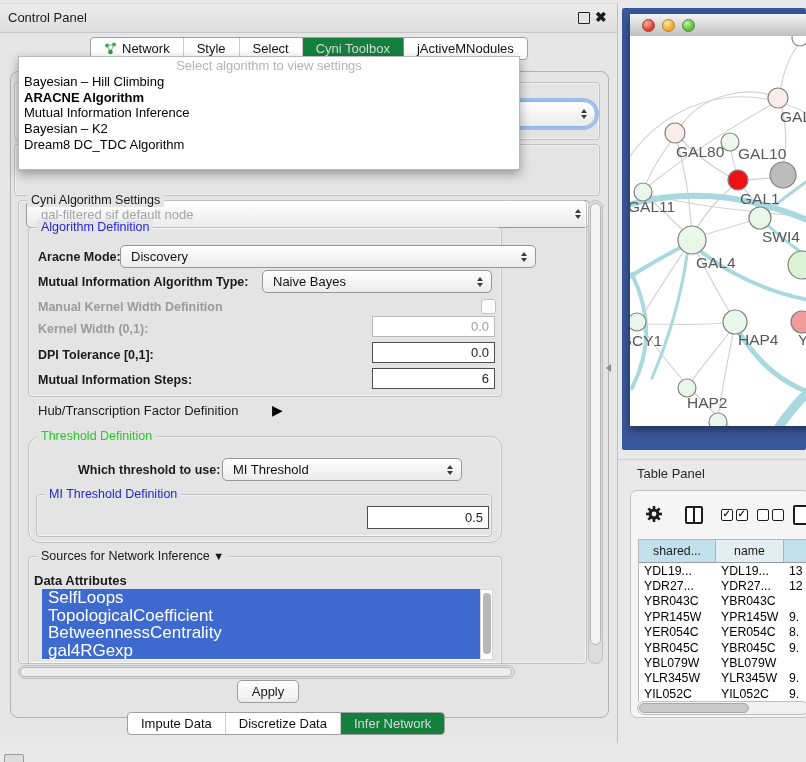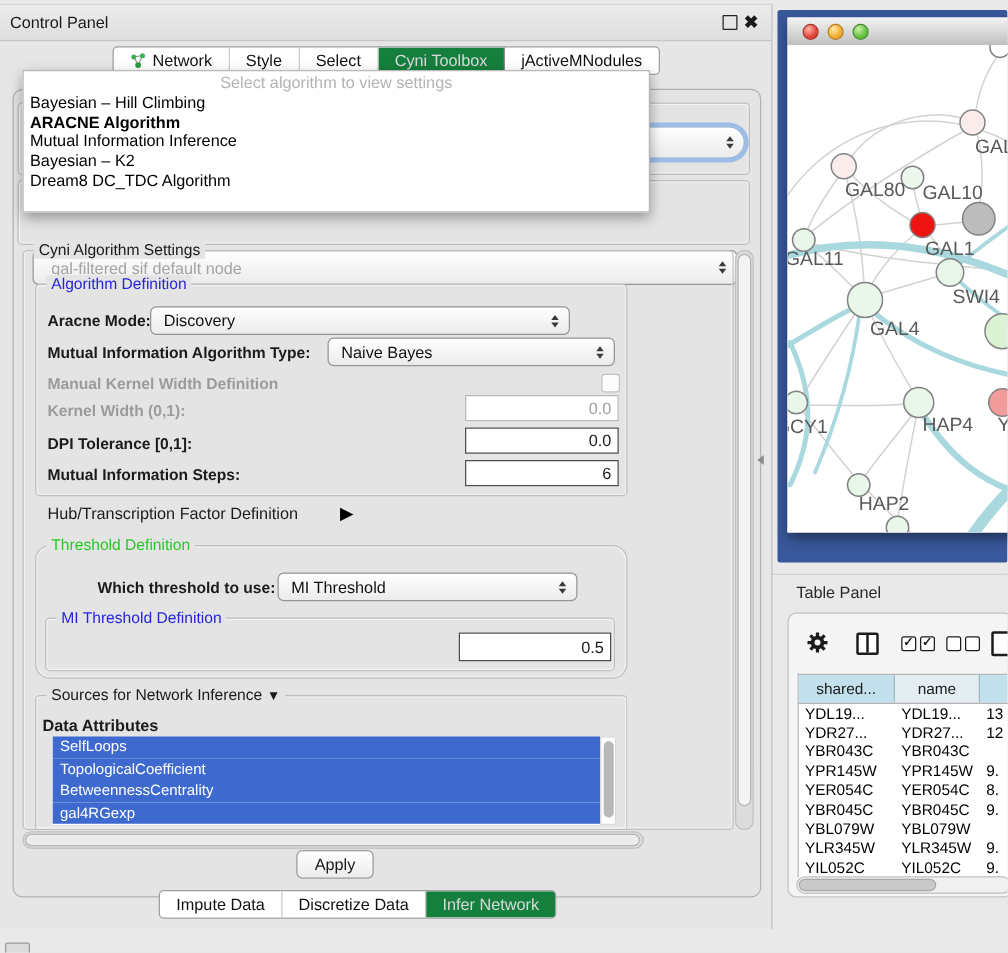--- a/index.html
+++ b/index.html
@@ -36,21 +36,21 @@
   
   .field{position:absolute;background:#fff;border:1.5px solid #4e4e4e;font-size:13px;display:flex;align-items:center;justify-content:flex-end;padding:0 5px;box-sizing:border-box;}
   .field.dis{border:1px solid #b9b9b9;color:#9e9e9e;}
   .checkbox{position:absolute;width:13px;height:13px;border:1px solid #c2c2c2;border-radius:3px;background:#fbfbfb;}
   
   #algo-popup{left:18px;top:56px;width:500px;height:112px;background:#fff;border:1px solid #b9b9b9;box-shadow:0 4px 10px rgba(0,0,0,.35);z-index:60;}
   .pprompt{height:17px;line-height:17px;text-align:center;color:#b3b3b3;font-size:13px;}
   .pitem{height:15.7px;line-height:15.7px;padding-left:5px;font-size:13px;color:#000;white-space:nowrap;}
   .pitem.bold{font-weight:bold;}
   
-  .srcitem{height:17.6px;line-height:17.6px;background:#3e6ad0;color:#fff;padding-left:6px;font-size:12px;white-space:nowrap;}
+  .srcitem{height:17.6px;line-height:17.6px;background:#3e6ad0;color:#fff;padding-left:6px;font-size:17px;white-space:nowrap;}
   
   .sb-track{position:absolute;background:#dcdcdc;border:1px solid #c0c0c0;border-radius:7px;}
   .sb-thumb{position:absolute;background:#f4f4f4;border:1px solid #b5b5b5;border-radius:6px;}
   
   .btn{position:absolute;background:linear-gradient(#ffffff,#ececec);border:1px solid #9d9d9d;border-radius:5px;font-size:13px;display:flex;align-items:center;justify-content:center;}
   
   #net-frame{left:622px;top:8px;width:184px;height:442px;background:#39589b;border-radius:2px;}
   #net-window{left:630px;top:14px;width:190px;height:412px;background:#fff;box-shadow:0 4px 9px rgba(0,0,0,.45);}
   #net-titlebar{left:0;top:0;width:100%;height:22px;background:linear-gradient(#f4f4f4,#dcdcdc 45%,#bfbfbf);border-bottom:1px solid #8d8d8d;}
   .light{position:absolute;top:4.5px;width:13px;height:13px;border-radius:50%;box-sizing:border-box;}
@@ -132,21 +132,21 @@
   </div>
 
   <div class="abs gb" style="left:18px;top:196px;width:567px;height:462px;">
     <span class="gt black">Cyni Algorithm Settings</span>
   </div>
 
   <div class="abs gb" style="left:28px;top:223px;width:472px;height:168px;">
     <span class="gt blue">Algorithm Definition</span>
   </div>
   <div class="abs lbl" style="left:38px;top:246px;">Aracne Mode:</div>
-  <div class="abs combo" style="left:120px;top:241px;width:336px;height:23px;">
+  <div class="abs combo" style="left:120px;top:241px;width:416px;height:23px;">
     <span>Discovery</span>
     <span class="arrows">
         <span class="tri-up"></span>
         <span class="tri-down"></span>
       </span>
   </div>
   <div class="abs lbl" style="left:38px;top:271px;">Mutual Information Algorithm Type:</div>
   <div class="abs combo" style="left:262px;top:266px;width:230px;height:23px;">
     <span>Naive Bayes</span>
     <span class="arrows">

